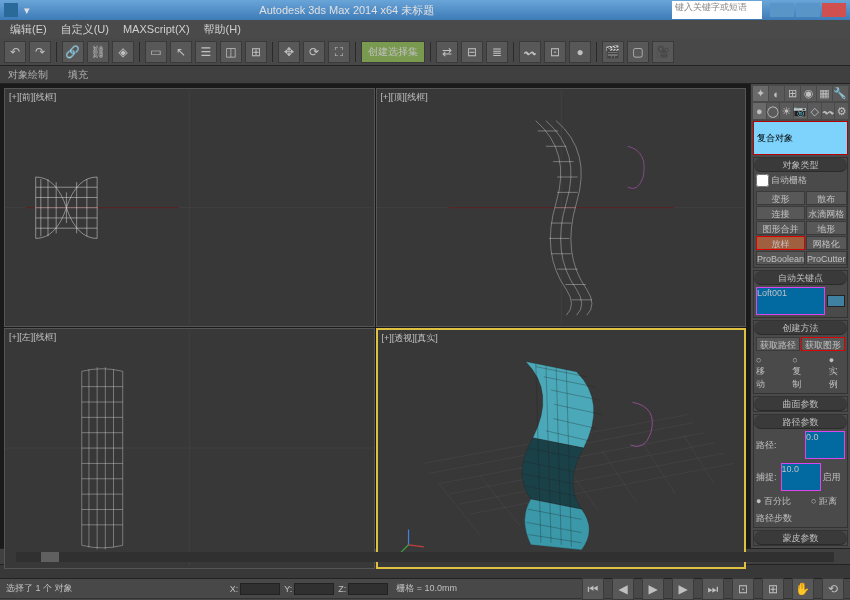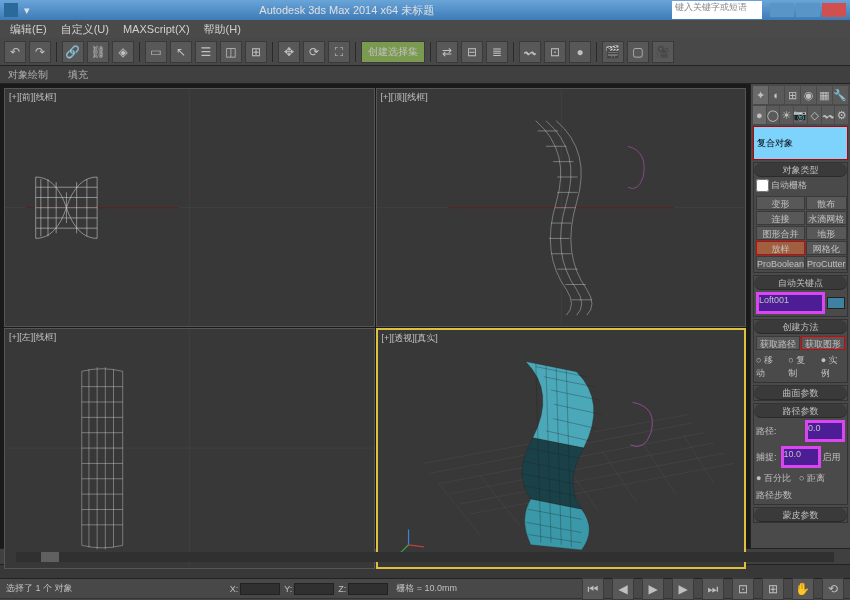--- a/index.html
+++ b/index.html
@@ -30,23 +30,23 @@
 .cmd-tab { flex: 1; background: #5a5a5a; display: flex; align-items: center; justify-content: center; font-size: 11px; }
 .cmd-dropdown { height: 16px; background: #7dd3fc; color: #000; padding: 16px 3px; display: flex; align-items: center; border: 1px solid #b00; font-size: 9px; }
 .rollout { border: 1px solid #333; }
 .rollout-hdr { height: 14px; background: #3a3a3a; text-align: center; font-size: 9px; line-height: 14px; border-bottom: 1px solid #2a2a2a; border-radius: 7px; }
 .btn-grid { display: grid; grid-template-columns: 1fr 1fr; gap: 1px; padding: 2px; }
 .pbtn { height: 14px; background: #585858; text-align: center; font-size: 9px; line-height: 14px; border: 1px solid #3a3a3a; color: #c0c0c0; }
 .pbtn.hl { background: #a06040; border: 1px solid #d00; }
 .pbtn.hl2 { border: 1px solid #d00; }
 .field-row { display: flex; align-items: center; padding: 2px; gap: 2px; }
 .field-row label { flex: 1; font-size: 9px; }
-.field-row .inp { width: 40px; height: 22px; background: #4c1d95; border: 3px solid #d946ef; }
+.field-row .inp { width: 40px; height: 28px; background: #0369a1; border: 1px solid #d946ef; }
 .colorbox { width: 18px; height: 12px; background: #4080a0; border: 1px solid #222; }
-.radio-row { display: flex; gap: 8px; padding: 2px; font-size: 9px; }
+.radio-row { display: flex; gap: 20px; padding: 2px; font-size: 9px; }
 .radio-row span::before { content: '○ '; }
 .radio-row span.sel::before { content: '● '; }
 .timeslider { height: 16px; background: #404040; display: flex; align-items: center; padding: 0 8px; border-top: 1px solid #222; }
 .slider-track { flex: 1; height: 10px; background: #303030; position: relative; margin: 0 8px; }
 .slider-thumb { position: absolute; left: 3%; width: 18px; height: 10px; background: #606060; }
 .ruler { height: 14px; background: #383838; border-top: 1px solid #222; }
 .statusbar { height: 20px; background: #484848; display: flex; align-items: center; padding: 0 6px; font-size: 9px; gap: 8px; border-top: 1px solid #222; }
 .statusbar .coords { display: flex; gap: 4px; }
 .statusbar .coords span { display: flex; align-items: center; gap: 2px; }
 .statusbar .coords .cv { width: 40px; height: 12px; background: #303030; border: 1px solid #222; display: inline-block; }

